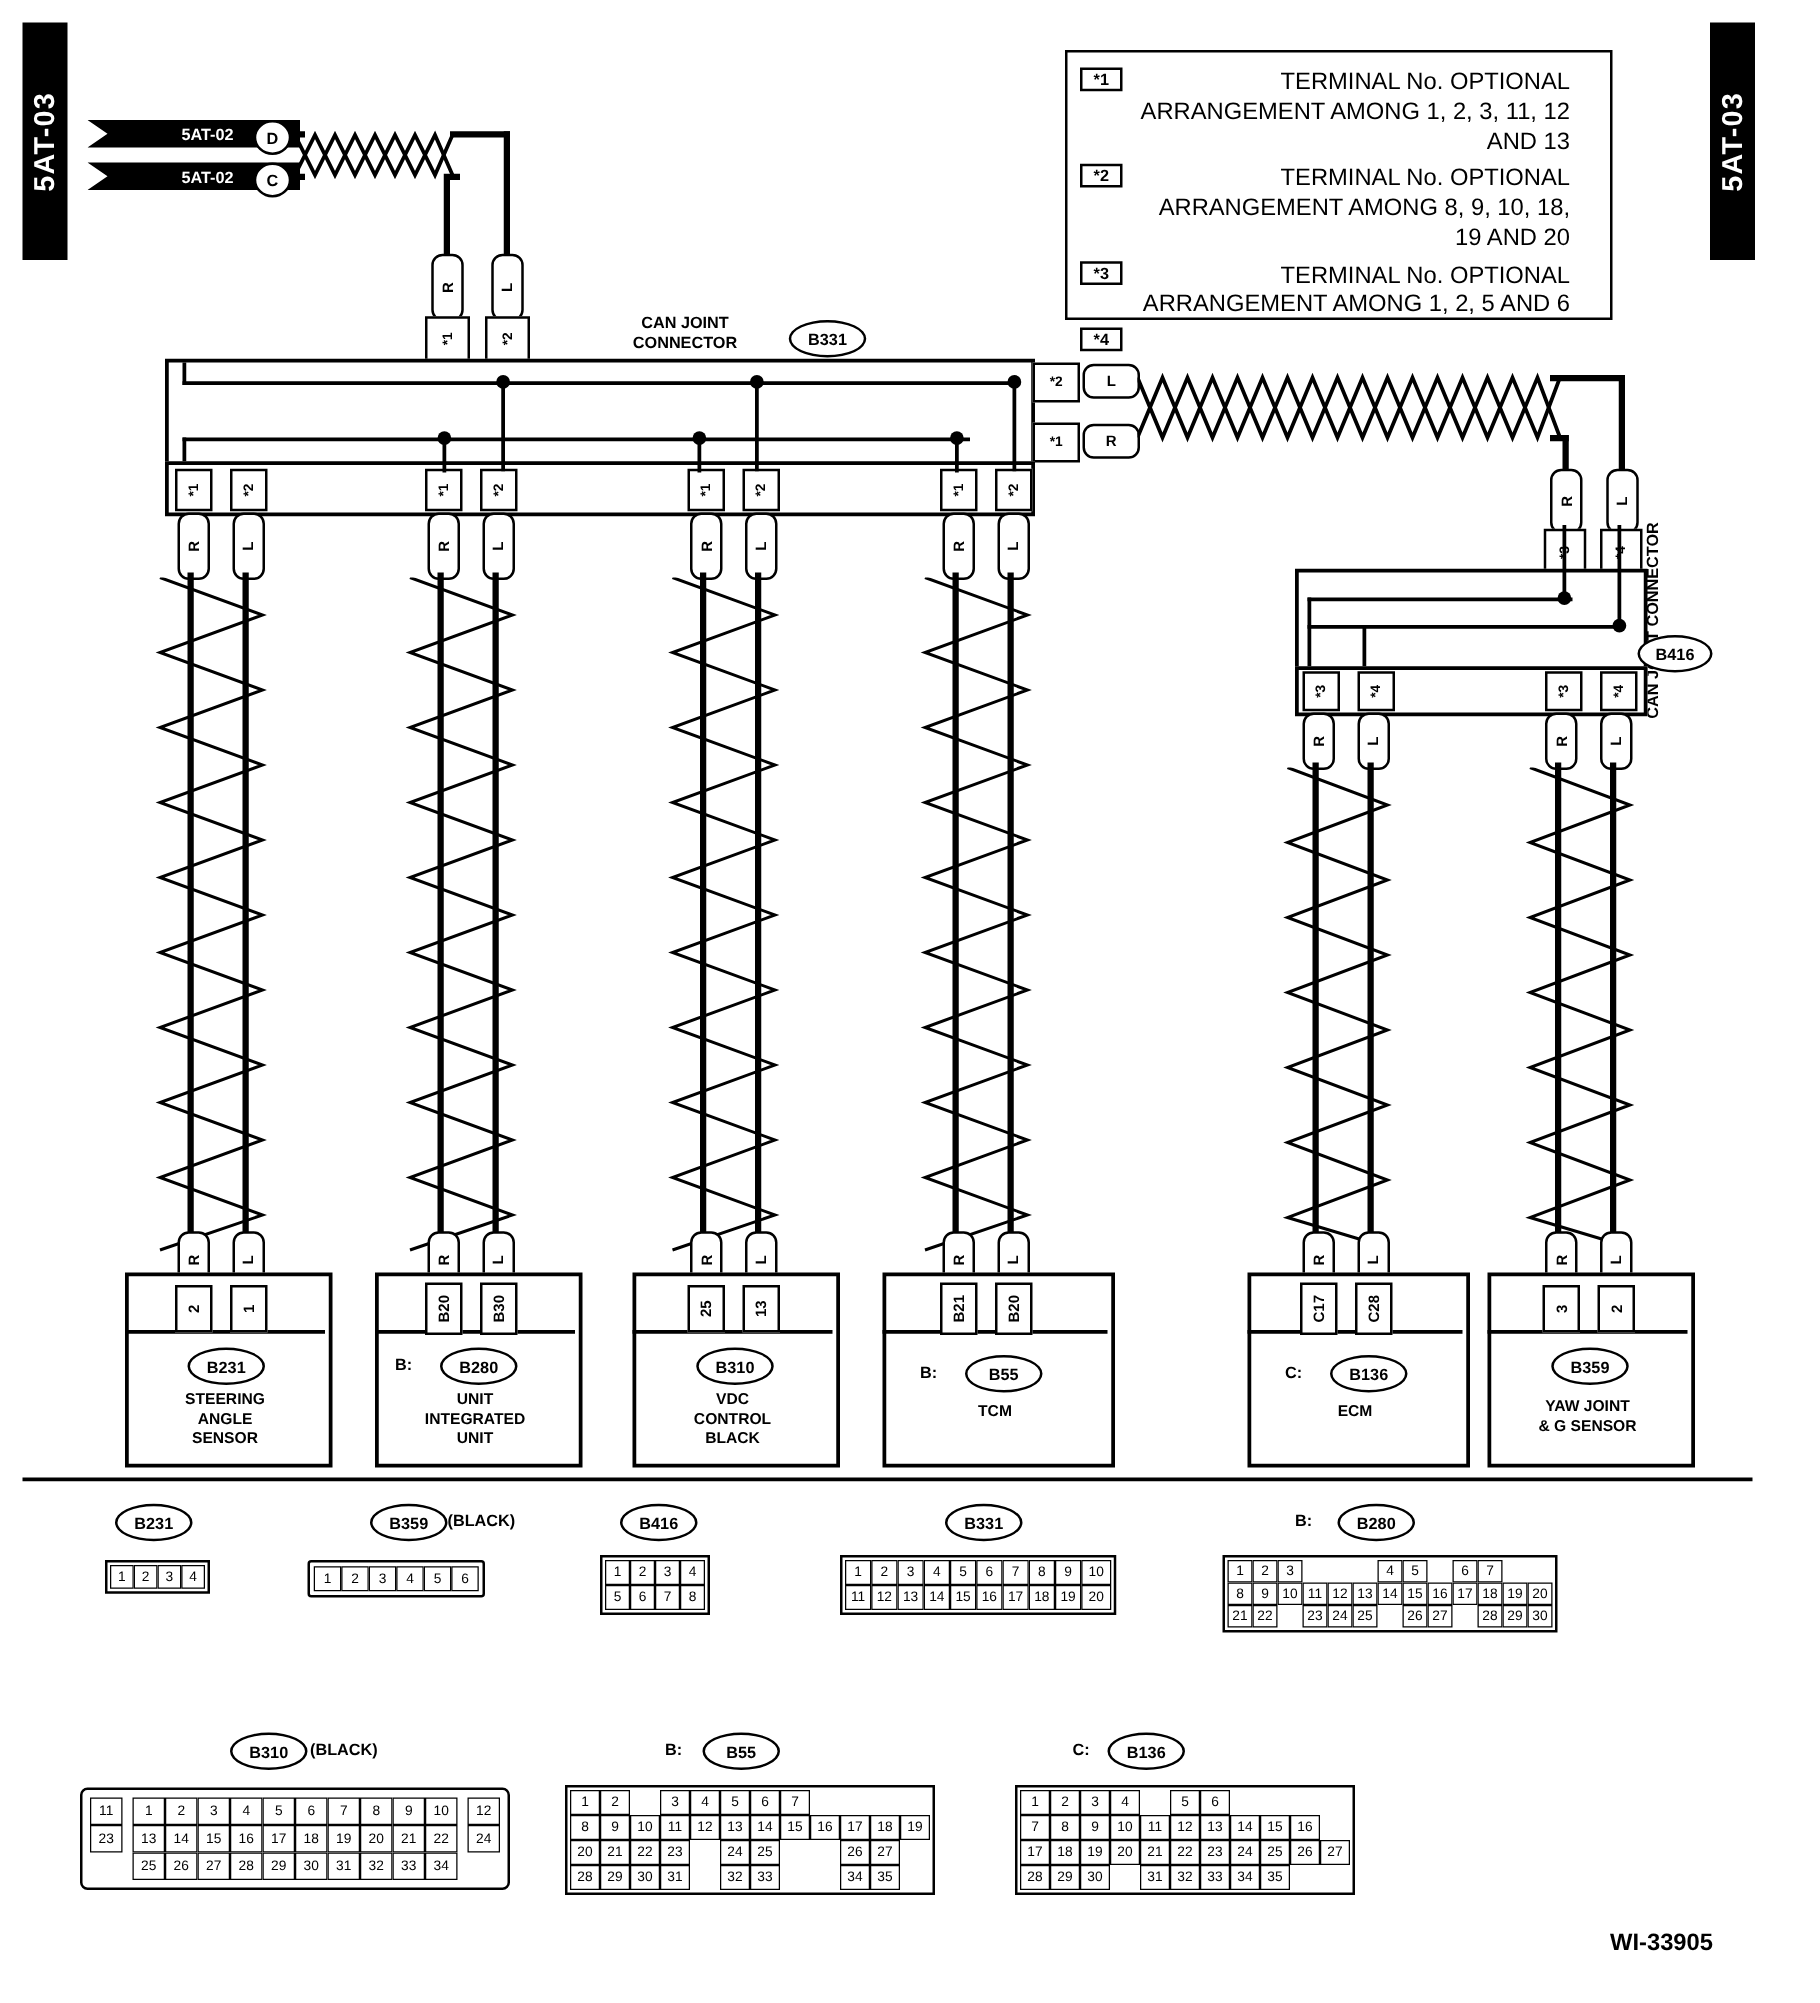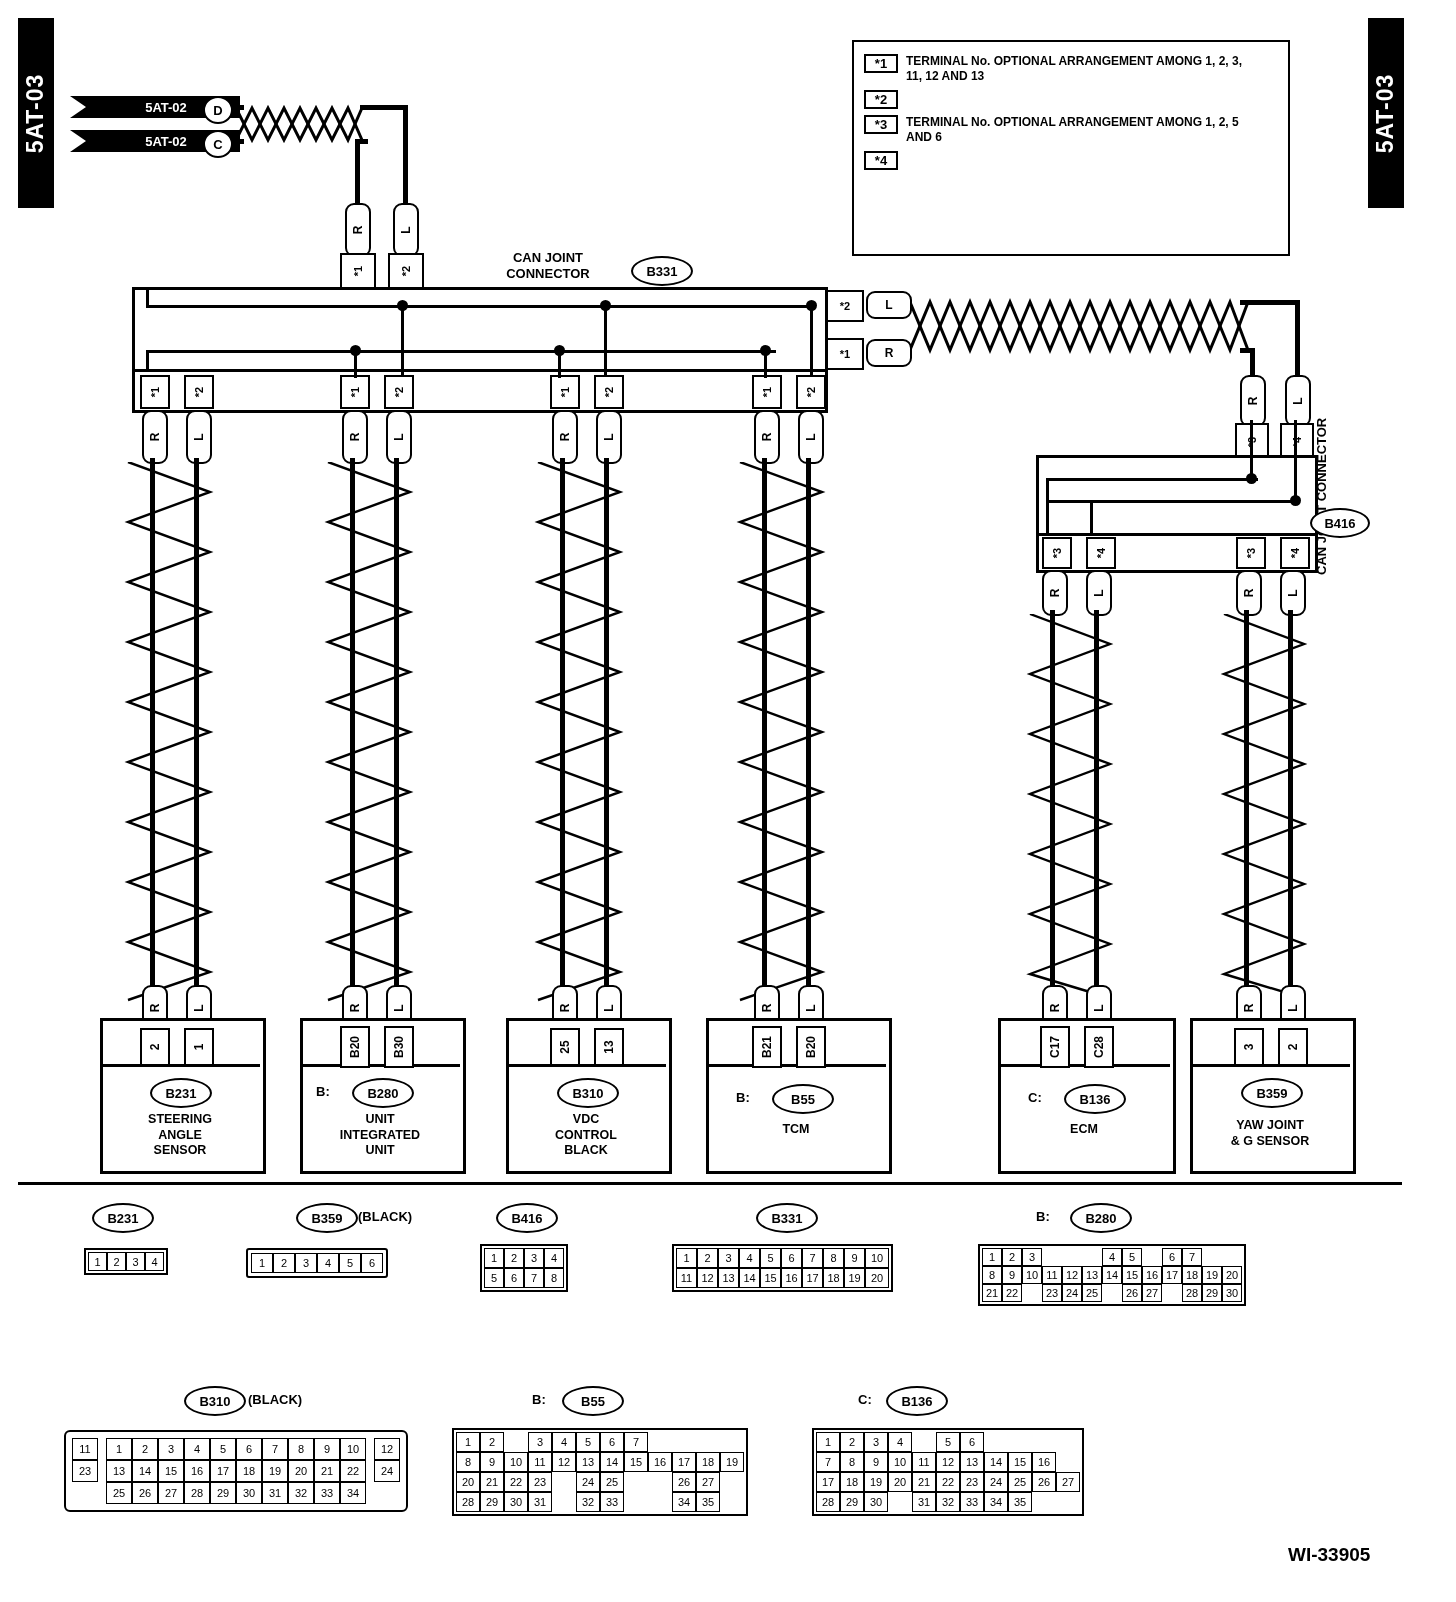--- a/index.html
+++ b/index.html
@@ -6,21 +6,21 @@
   body{width:1456px;height:1602px;position:relative;font-family:"Liberation Sans",sans-serif;color:#000;overflow:hidden;}
   .abs{position:absolute;}
   
   .sidetab{position:absolute;background:#000;color:#fff;font-weight:bold;font-size:23px;letter-spacing:1px;
      display:flex;align-items:center;justify-content:center;}
   .sidetab span{transform:rotate(-90deg);white-space:nowrap;}
   
   .notebox{position:absolute;border:2px solid #000;background:#fff;}
   .noterow{display:flex;align-items:flex-start;margin:6px 0 6px 10px;}
   .starbox{border:2px solid #000;font-weight:bold;font-size:13px;padding:1px 4px;margin-right:8px;line-height:1;min-width:22px;text-align:center;}
-  .notetext{font-size:12px;font-weight:bold;line-height:1.25;}
+  .notetext{font-size:19px;font-weight:normal;line-height:1.25;text-align:right;}
   
   .lbl{position:absolute;font-size:13px;font-weight:bold;text-align:center;line-height:1.2;}
   
   .oval{position:absolute;border:2px solid #000;border-radius:50%;background:#fff;
         font-size:13px;font-weight:bold;display:flex;align-items:center;justify-content:center;}
   
   .pill{position:absolute;border:2px solid #000;border-radius:9px;background:#fff;
         font-size:12px;font-weight:bold;display:flex;align-items:center;justify-content:center;}
   .pill span{transform:rotate(-90deg);}
   .pillh{position:absolute;border:2px solid #000;border-radius:9px;background:#fff;
@@ -65,20 +65,21 @@
   <span>5AT-03</span>
 </div>
 
 <div class="notebox" style="left:852px;top:40px;width:434px;height:212px;">
   <div class="noterow" style="margin-top:12px;">
     <div class="starbox">*1</div>
     <div class="notetext" style="width:350px;">TERMINAL No. OPTIONAL ARRANGEMENT AMONG 1, 2, 3, 11, 12 AND 13</div>
   </div>
   <div class="noterow">
     <div class="starbox">*2</div>
+    <div class="notetext" style="width:350px;">TERMINAL No. OPTIONAL ARRANGEMENT AMONG 8, 9, 10, 18, 19 AND 20</div>
   </div>
   <div class="noterow">
     <div class="starbox">*3</div>
     <div class="notetext" style="width:350px;">TERMINAL No. OPTIONAL ARRANGEMENT AMONG 1, 2, 5 AND 6</div>
   </div>
   <div class="noterow">
     <div class="starbox">*4</div>
   </div>
 </div>
 

